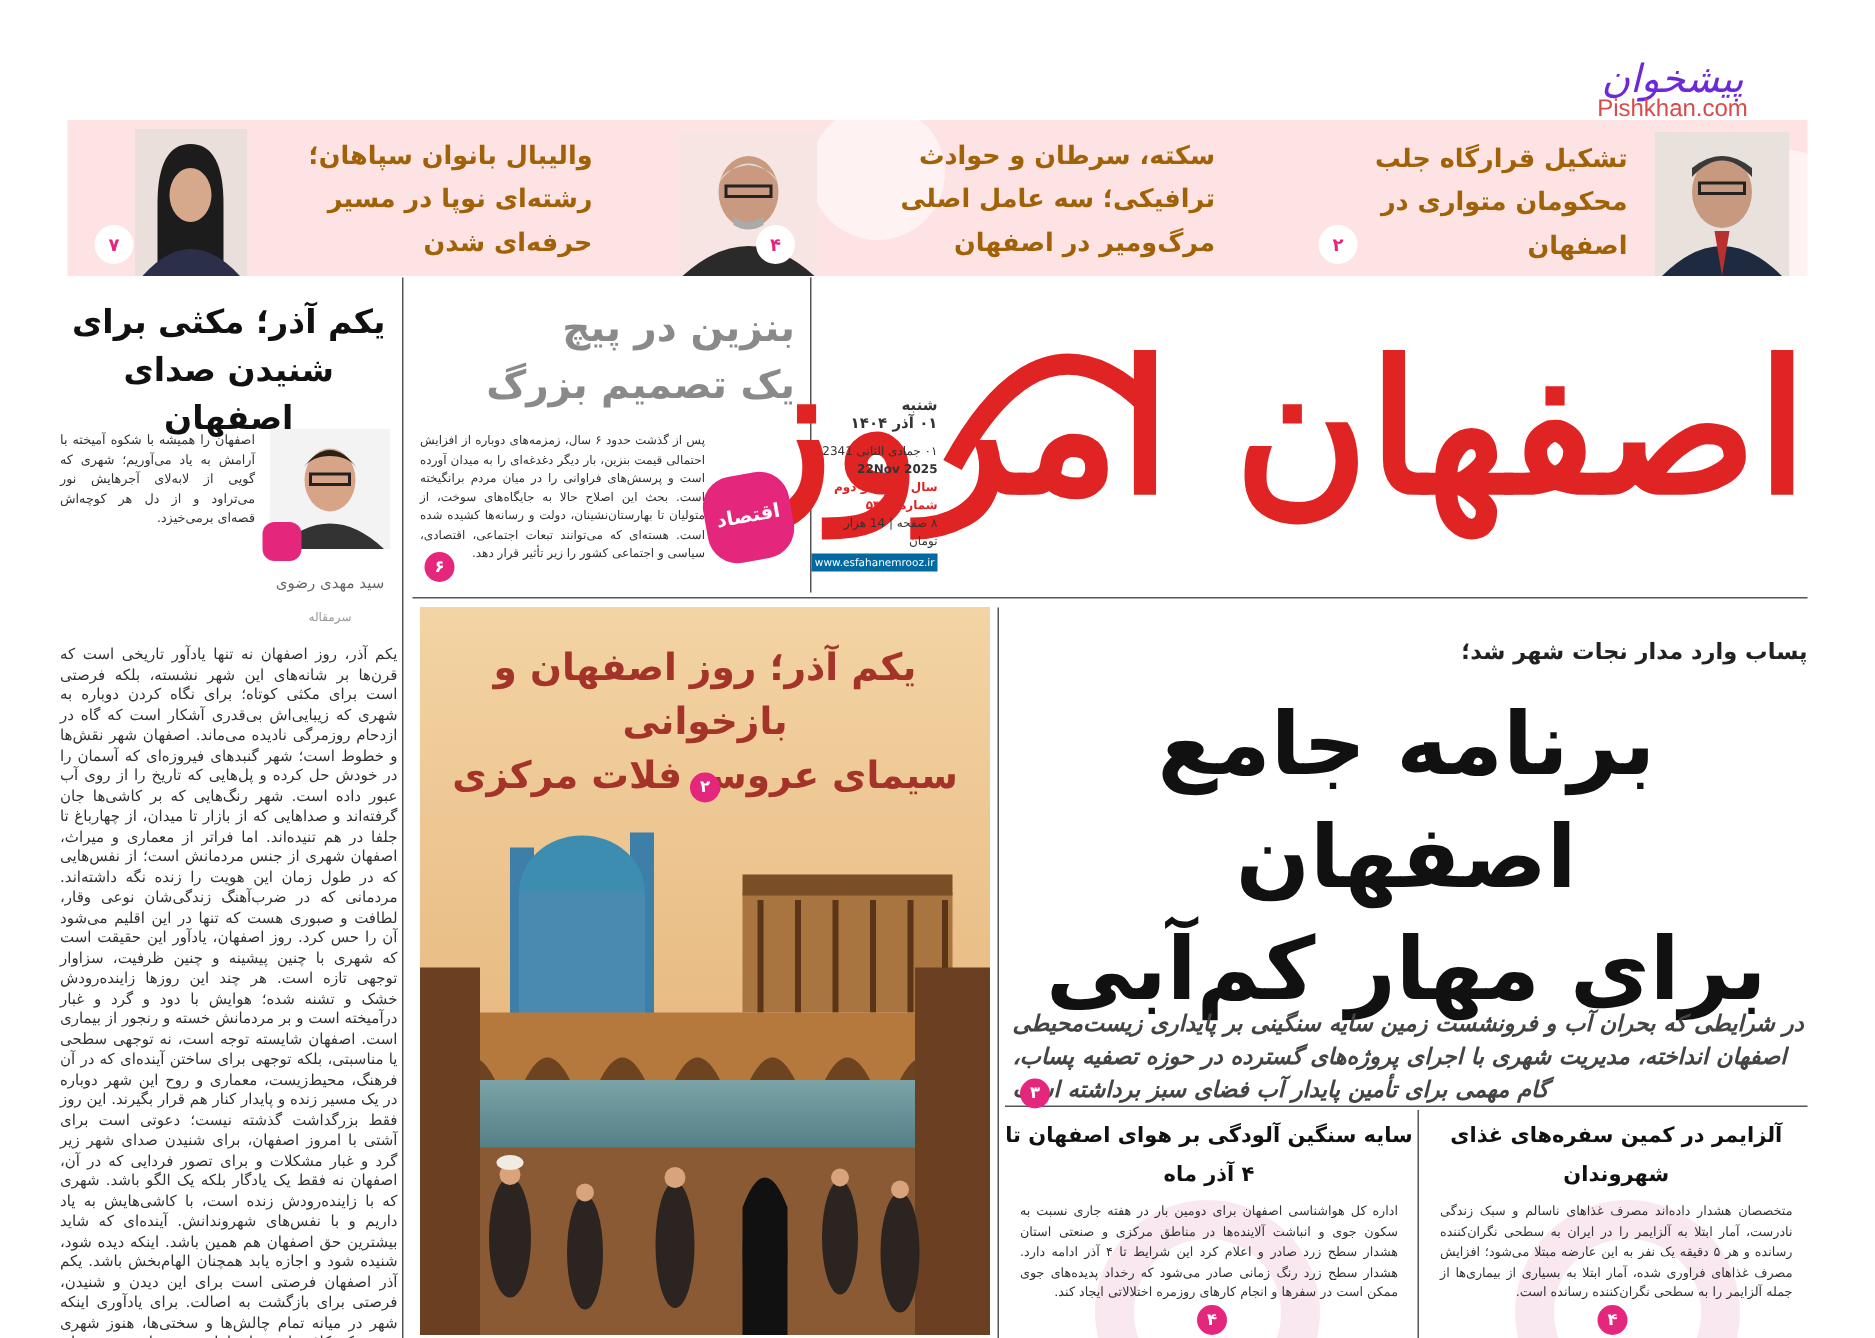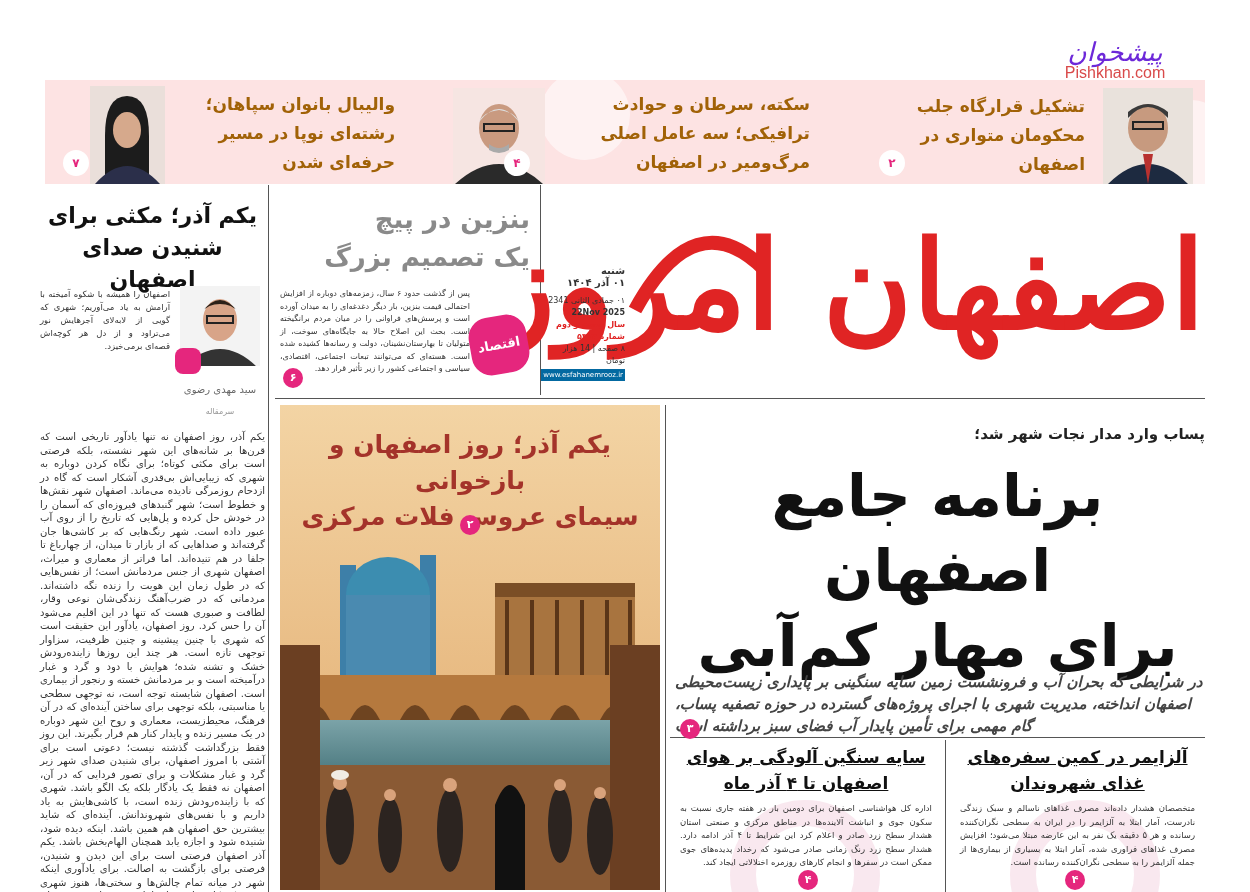--- a/index.html
+++ b/index.html
@@ -53,21 +53,21 @@
   .feature .scene { position: absolute; left: 0; top: 0; width: 380px; height: 485px; }
 
   
   .lead { position: absolute; left: 670px; top: 419px; width: 535px; height: 330px; }
   .lead .kicker { position: absolute; right: 0; top: 6px; direction: rtl; font-weight: bold; font-size: 15px; color: #222; }
   .lead .headline { position: absolute; right: 0; top: 40px; width: 535px; direction: rtl; text-align: center; font-weight: bold; font-size: 58px; line-height: 75px; color: #111; letter-spacing: -1px; }
   .lead .deck { position: absolute; right: 0; top: 252px; width: 530px; direction: rtl; text-align: left; font-weight: bold; font-style: italic; font-size: 15px; line-height: 22px; color: #444; }
 
   
   .story { position: absolute; top: 740px; height: 152px; }
-  .story .headline { direction: rtl; text-align: center; font-weight: bold; font-size: 17px; line-height: 26px; color: #111; text-decoration: underline; }
+  .story .headline { direction: rtl; text-align: center; font-weight: bold; font-size: 14px; line-height: 26px; color: #111; }
   .story .body { direction: rtl; text-align: justify; font-size: 8.5px; line-height: 13.5px; color: #333; margin-top: 6px; padding: 0 10px; }
   .ring { position: absolute; border-radius: 50%; border: 26px solid #f5d9e4; opacity: .6; }
 </style>
 </head>
 <body>
 
 <div class="pishkhan">
   <div class="fa">پیشخوان</div>
   <div class="en">Pishkhan.com</div>
 </div>

